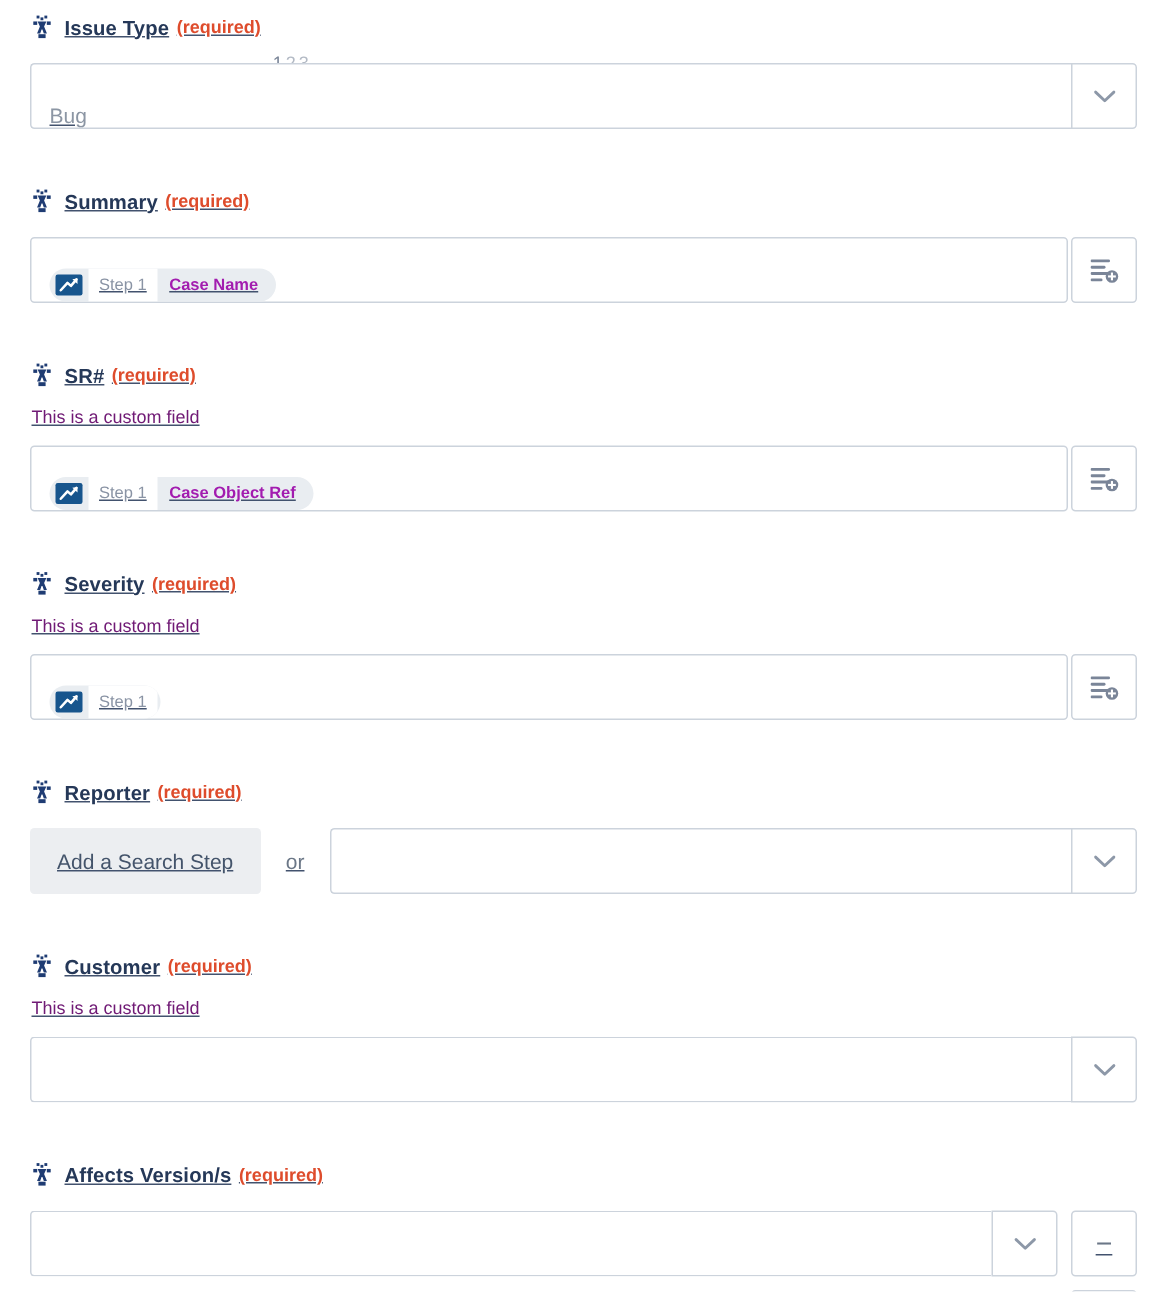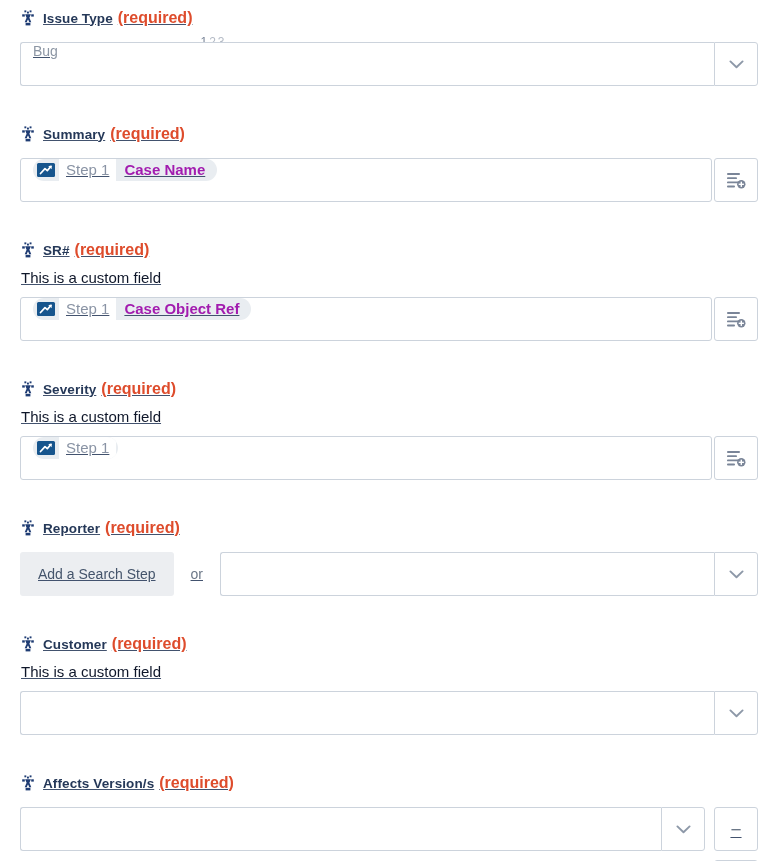--- a/index.html
+++ b/index.html
@@ -41,57 +41,57 @@
     margin-right: 7px;
     display: block;
   }
   .label-text {
     font-size: 13.5px;
     font-weight: bold;
     color: #253858;
     letter-spacing: 0.1px;
   }
   .required {
-    font-size: 16px;
+    font-size: 12px;
     font-weight: bold;
     color: #de4c2c;
     margin-left: 5px;
   }
   .steps {
     margin-left: 8px;
     font-size: 12px;
     letter-spacing: 2px;
     margin-top: 48px;
   }
   .steps .s-active { color: #7a8598; }
   .steps .s-inactive { color: #b3bac5; }
 
   .helper {
-    font-size: 15px;
-    color: #0f172a;
+    font-size: 12px;
+    color: #701a75;
     margin: 5px 0 0 0;
     line-height: 18px;
     padding-left: 1px;
   }
 
   
   .input-row {
     display: flex;
     align-items: flex-start;
     margin-top: 10px;
   }
   .textbox {
     flex: 1 1 auto;
     height: 44px;
     border: 1px solid #ccd3dc;
     border-radius: 3px;
     background: #ffffff;
     box-sizing: border-box;
     display: flex;
-    align-items: flex-start;
+    align-items: flex-end;
     padding: 0 12px;
     min-width: 0;
   }
   .textbox .value {
     font-size: 14px;
     color: #8c96a4;
   }
 
   
   .combo {
@@ -138,21 +138,21 @@
   .insert-icon { width: 19px; height: 17px; display: block; }
 
   
   .token {
     display: inline-flex;
     align-items: center;
     height: 22px;
     background: #e9edf1;
     border-radius: 11px;
     overflow: hidden;
-    font-size: 15px;
+    font-size: 11px;
     padding-right: 2px;
   }
   .token-icon {
     width: 20px;
     height: 16px;
     margin: 0 0 0 3px;
     flex: 0 0 20px;
     display: block;
   }
   .token-step {

